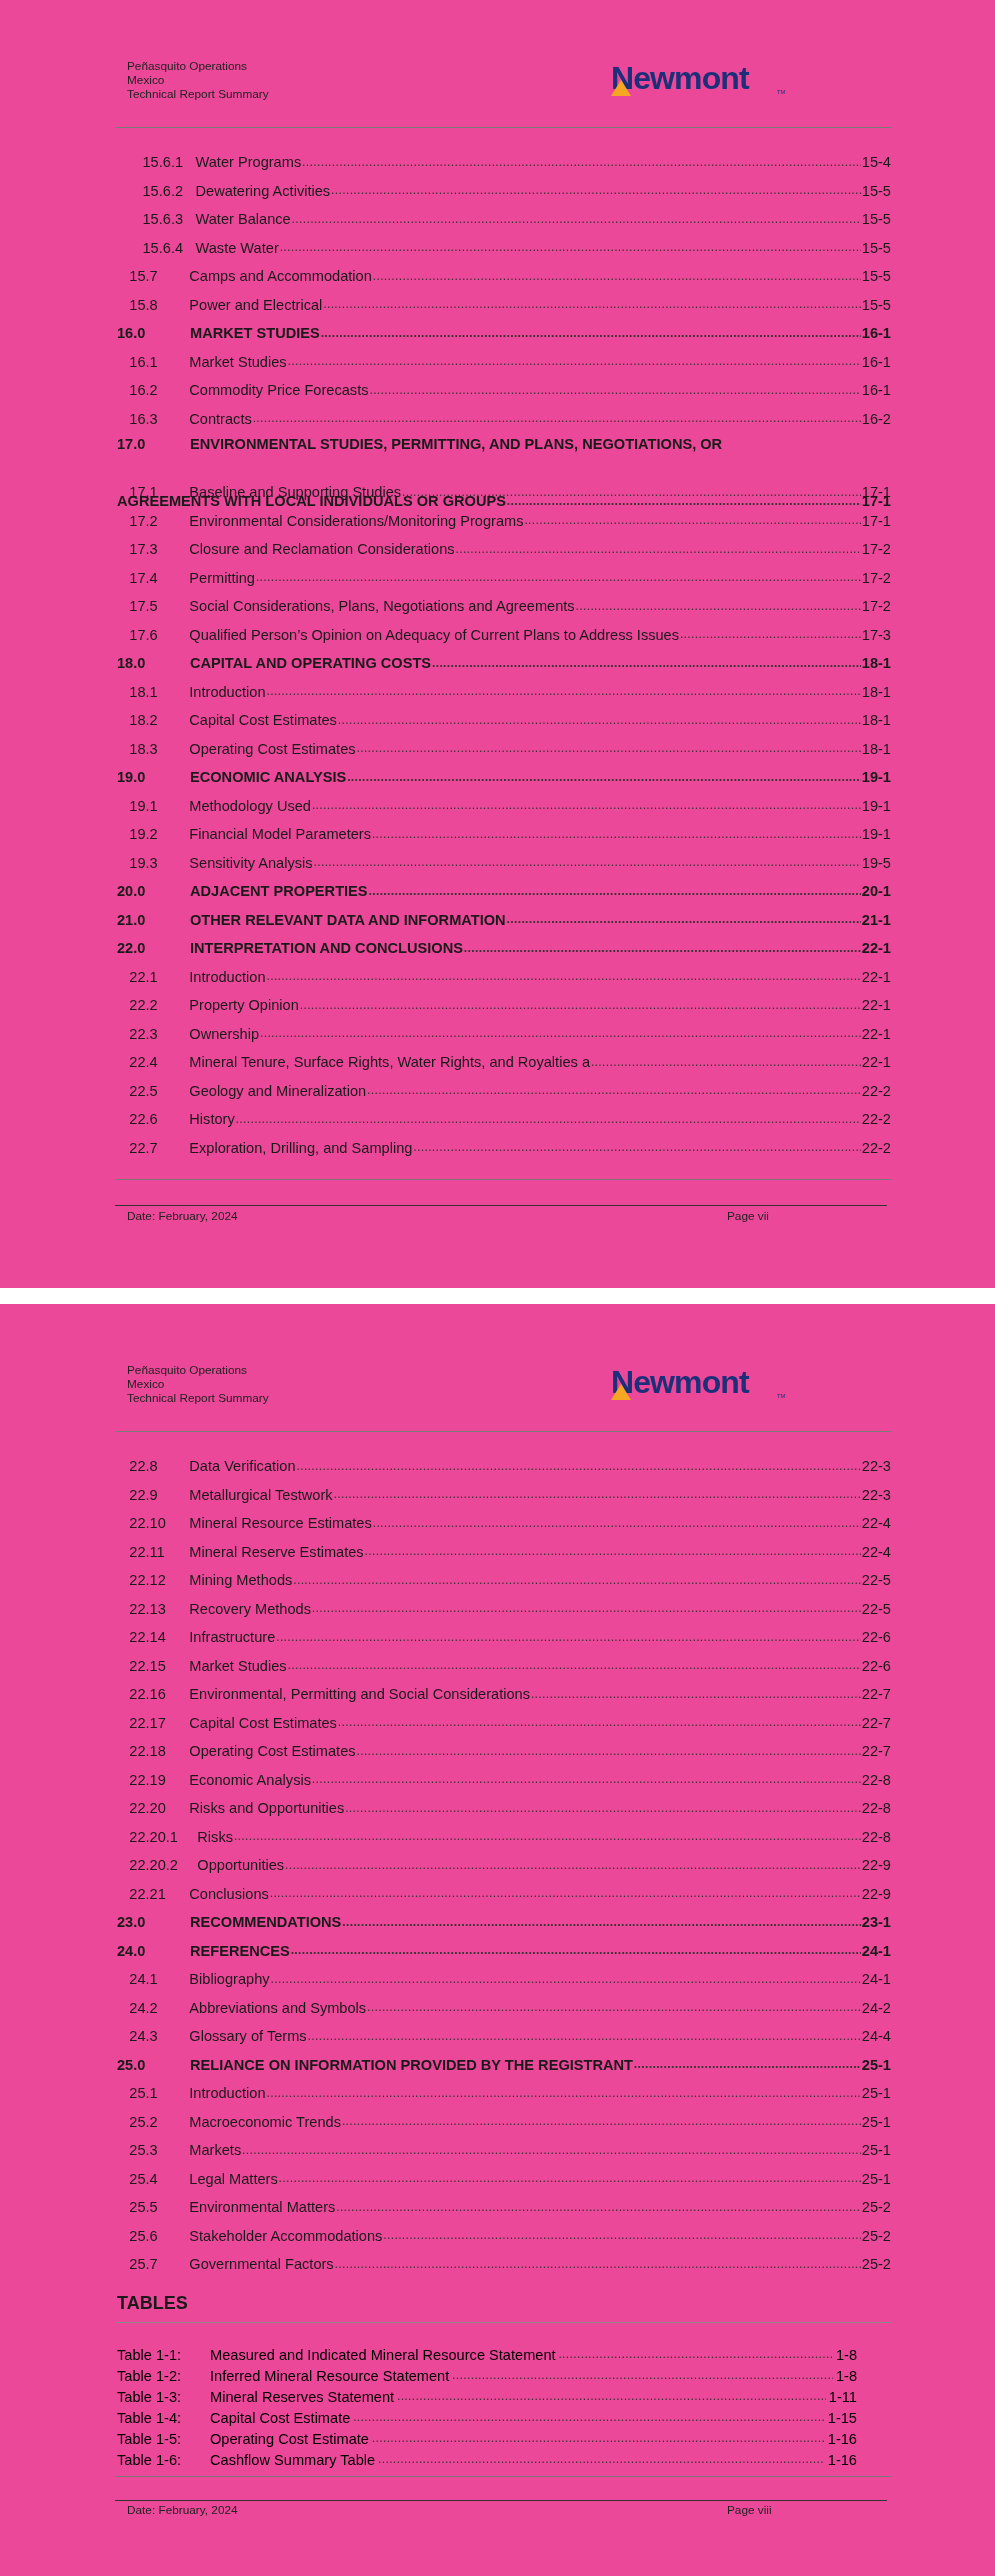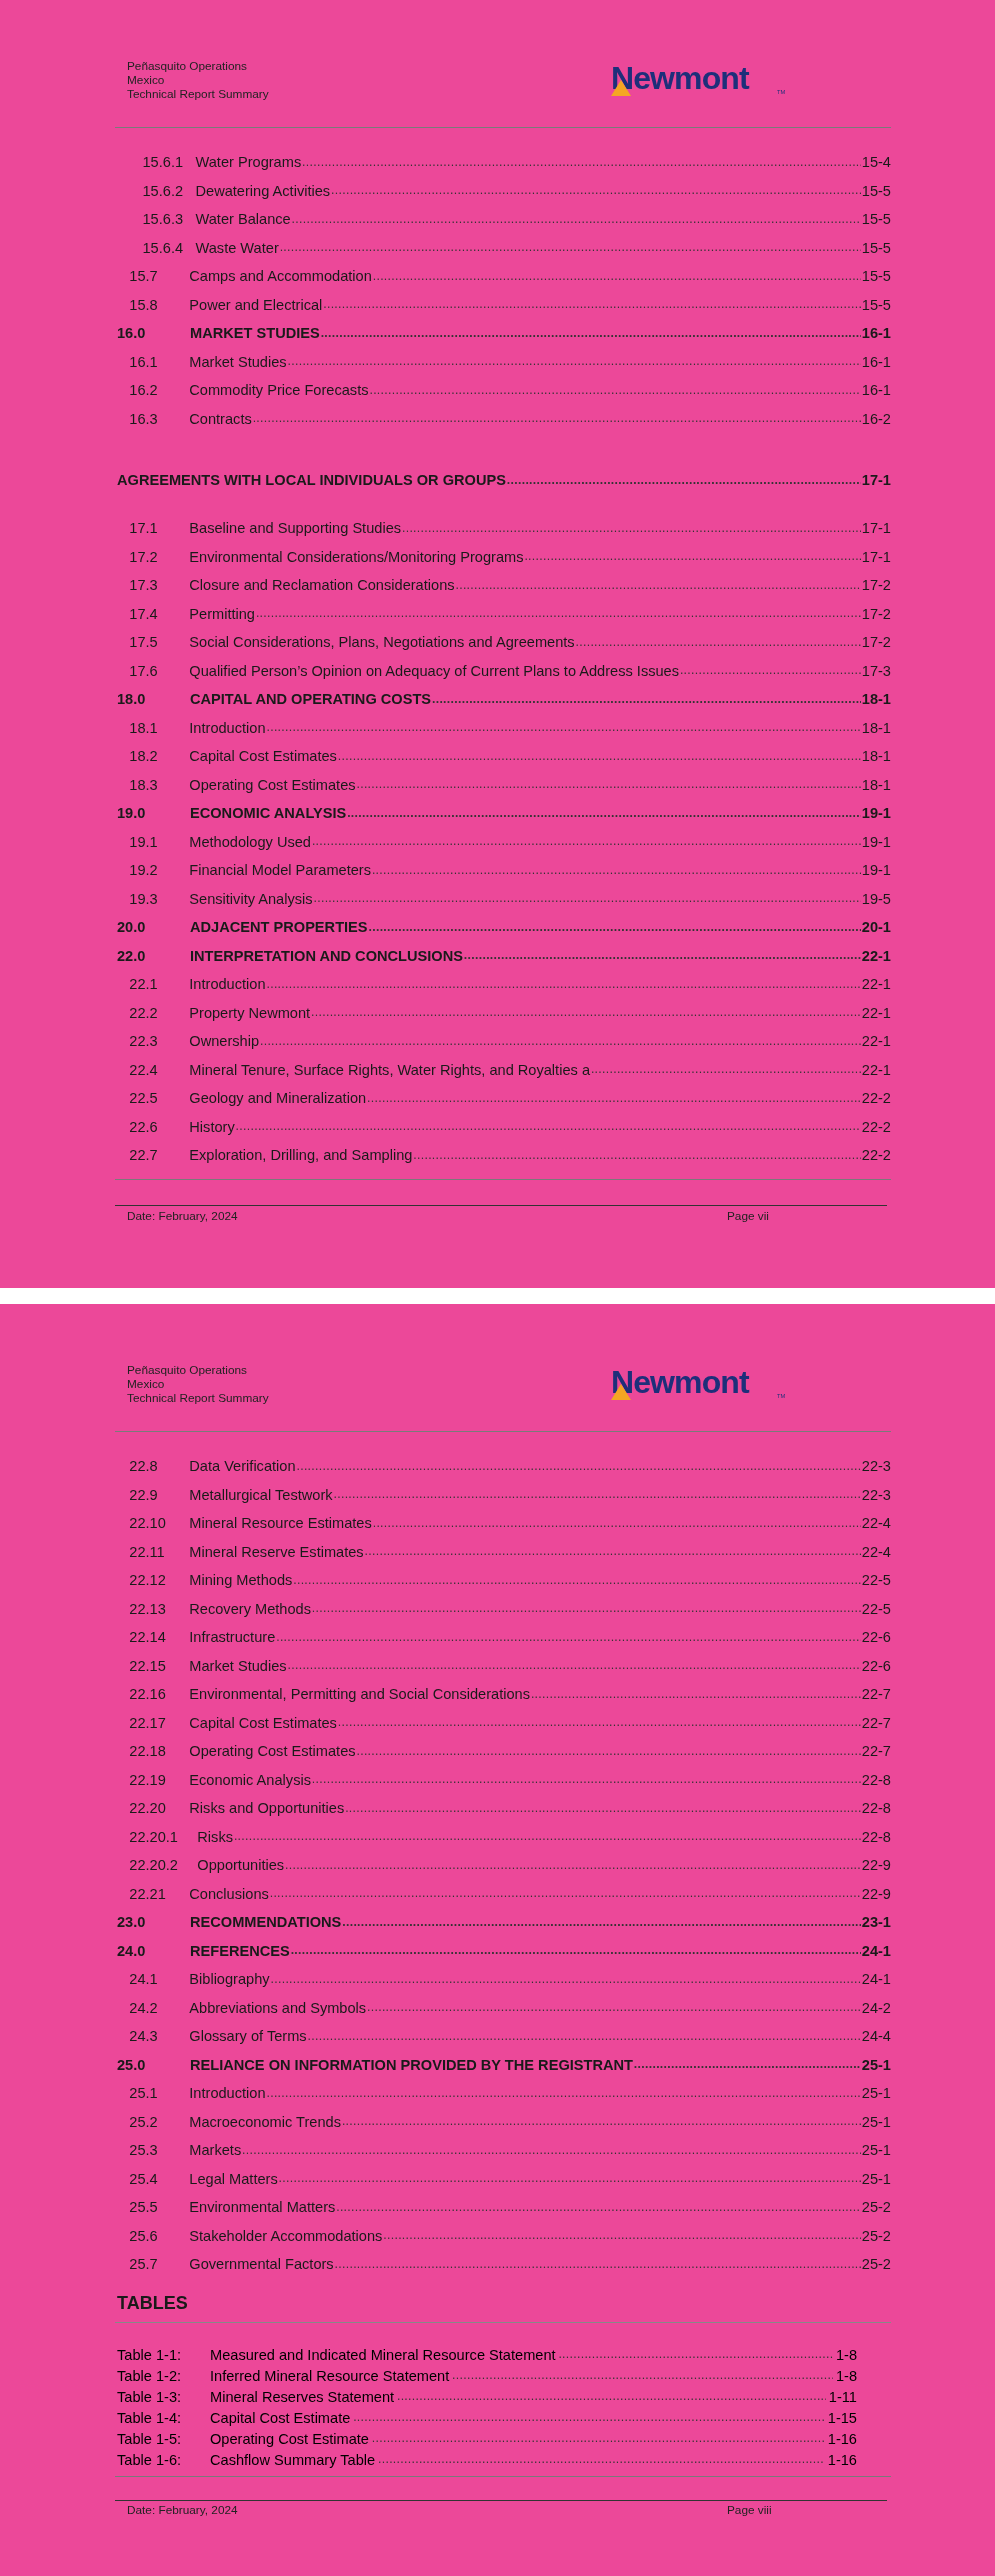--- a/index.html
+++ b/index.html
@@ -116,20 +116,24 @@
         <span class="pg">16-1</span>
       </div>
     <div class="row l2">
         <span class="num">16.3</span>
         <span class="title">Contracts</span>
         <span class="dots"></span>
         <span class="pg">16-2</span>
       </div>
 
     <div class="row l1 wrap">
+      <div class="line1">
+          <span class="num">17.0</span>
+          <span class="title">ENVIRONMENTAL STUDIES, PERMITTING, AND PLANS, NEGOTIATIONS, OR</span>
+        </div>
       <div class="line2">
           <span class="title">AGREEMENTS WITH LOCAL INDIVIDUALS OR GROUPS</span>
           <span class="dots"></span>
           <span class="pg">17-1</span>
         </div>
     </div>
     <div class="row l2">
         <span class="num">17.1</span>
         <span class="title">Baseline and Supporting Studies</span>
         <span class="dots"></span>
@@ -213,34 +217,40 @@
         <span class="dots"></span>
         <span class="pg">19-5</span>
       </div>
     <div class="row l1">
         <span class="num">20.0</span>
         <span class="title">ADJACENT PROPERTIES</span>
         <span class="dots"></span>
         <span class="pg">20-1</span>
       </div>
     <div class="row l1">
+        <span class="num">21.0</span>
+        <span class="title">OTHER RELEVANT DATA AND INFORMATION</span>
+        <span class="dots"></span>
+        <span class="pg">21-1</span>
+      </div>
+    <div class="row l1">
         <span class="num">22.0</span>
         <span class="title">INTERPRETATION AND CONCLUSIONS</span>
         <span class="dots"></span>
         <span class="pg">22-1</span>
       </div>
     <div class="row l2">
         <span class="num">22.1</span>
         <span class="title">Introduction</span>
         <span class="dots"></span>
         <span class="pg">22-1</span>
       </div>
     <div class="row l2">
         <span class="num">22.2</span>
-        <span class="title">Property Newmont</span>
+        <span class="title">Property Opinion</span>
         <span class="dots"></span>
         <span class="pg">22-1</span>
       </div>
     <div class="row l2">
         <span class="num">22.3</span>
         <span class="title">Ownership</span>
         <span class="dots"></span>
         <span class="pg">22-1</span>
       </div>
     <div class="row l2">

